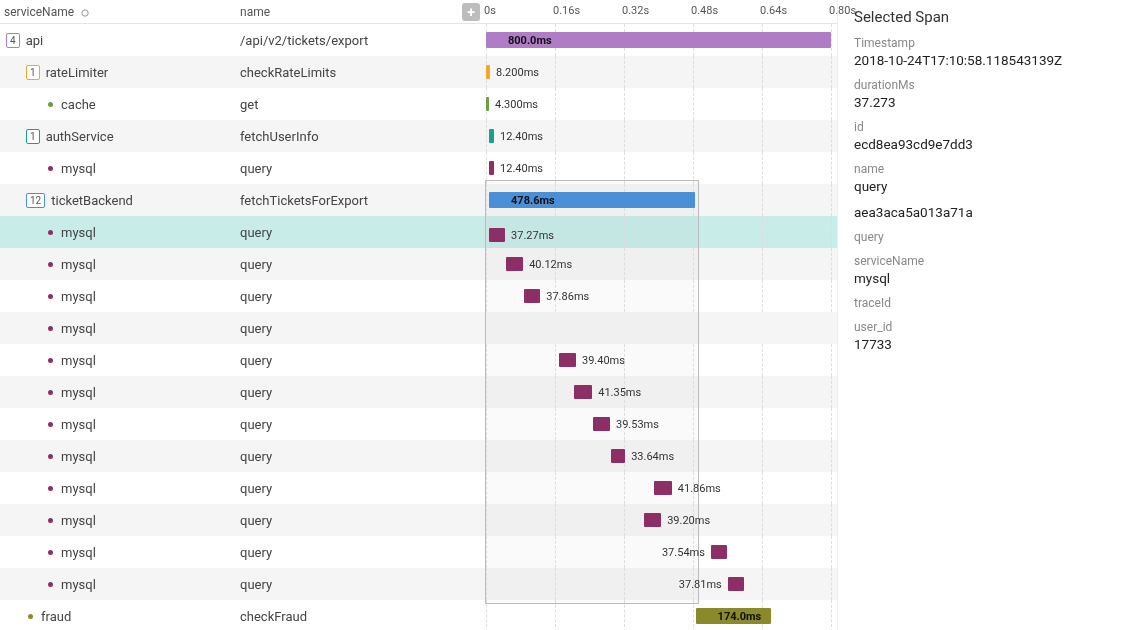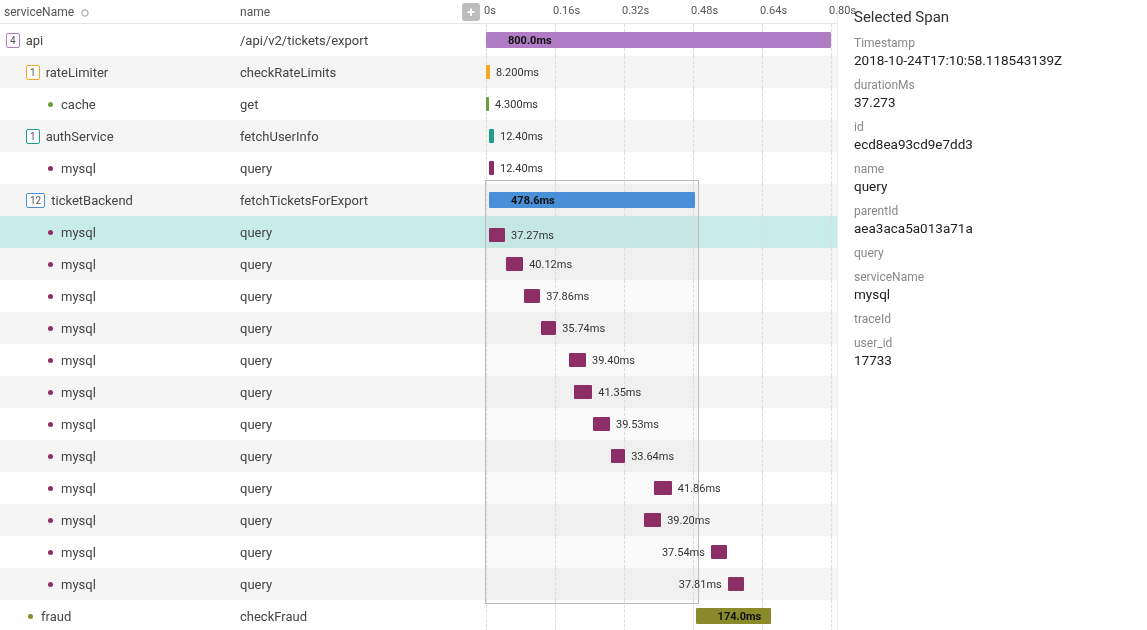--- a/index.html
+++ b/index.html
@@ -278,52 +278,38 @@
             </div>
           </div>
         </div>
         <div class="row zebra">
           <div class="svc-cell">
             <span class="indent" style="width: 46px;"></span>
             <span class="dot" style="background: rgb(142, 46, 102);"></span>
             <span class="svc-label">mysql</span>
           </div>
           <div class="name-cell">query</div>
-          <div class="tl-cell">
-            <div class="gridlines">
-              <div class="gl" style="left: 24px;"></div>
-              <div class="gl" style="left: 93px;"></div>
-              <div class="gl" style="left: 162px;"></div>
-              <div class="gl" style="left: 231px;"></div>
-              <div class="gl" style="left: 300px;"></div>
-              <div class="gl" style="left: 369px;"></div>
-            </div>
-            <div class="bar-wrap" style="left: 78.7687px;">
-              <div class="bar small" style="width: 15.4129px; background: rgb(142, 46, 102);"></div>
-              <span class="bar-label">35.74ms</span>
-            </div>
-          </div>
-        </div>
-        <div class="row">
-          <div class="svc-cell">
-            <span class="indent" style="width: 46px;"></span>
-            <span class="dot" style="background: rgb(142, 46, 102);"></span>
-            <span class="svc-label">mysql</span>
-          </div>
-          <div class="name-cell">query</div>
-          <div class="tl-cell">
-            <div class="gridlines">
-              <div class="gl" style="left: 24px;"></div>
-              <div class="gl" style="left: 93px;"></div>
-              <div class="gl" style="left: 162px;"></div>
-              <div class="gl" style="left: 231px;"></div>
-              <div class="gl" style="left: 300px;"></div>
-              <div class="gl" style="left: 369px;"></div>
-            </div>
-            <div class="bar-wrap" style="left: 107px; justify-content: flex-end;">
+        </div>
+        <div class="row">
+          <div class="svc-cell">
+            <span class="indent" style="width: 46px;"></span>
+            <span class="dot" style="background: rgb(142, 46, 102);"></span>
+            <span class="svc-label">mysql</span>
+          </div>
+          <div class="name-cell">query</div>
+          <div class="tl-cell">
+            <div class="gridlines">
+              <div class="gl" style="left: 24px;"></div>
+              <div class="gl" style="left: 93px;"></div>
+              <div class="gl" style="left: 162px;"></div>
+              <div class="gl" style="left: 231px;"></div>
+              <div class="gl" style="left: 300px;"></div>
+              <div class="gl" style="left: 369px;"></div>
+            </div>
+            <div class="bar-wrap" style="left: 97px; justify-content: flex-end;">
               <div class="bar small" style="width: 16.9912px; background: rgb(142, 46, 102);"></div>
               <span class="bar-label">39.40ms</span>
             </div>
           </div>
         </div>
         <div class="row zebra">
           <div class="svc-cell">
             <span class="indent" style="width: 46px;"></span>
             <span class="dot" style="background: rgb(142, 46, 102);"></span>
             <span class="svc-label">mysql</span>
@@ -515,21 +501,20 @@
         </div>
         <div class="side-field">
           <div class="side-label">id</div>
           <div class="side-value">ecd8ea93cd9e7dd3</div>
         </div>
         <div class="side-field">
           <div class="side-label">name</div>
           <div class="side-value">query</div>
         </div>
         <div class="side-field">
-          <div class="side-label">parentId</div>
           <div class="side-value">aea3aca5a013a71a</div>
         </div>
         <div class="side-field">
           <div class="side-label">query</div>
         </div>
         <div class="side-field">
           <div class="side-label">serviceName</div>
           <div class="side-value">mysql</div>
         </div>
         <div class="side-field">

